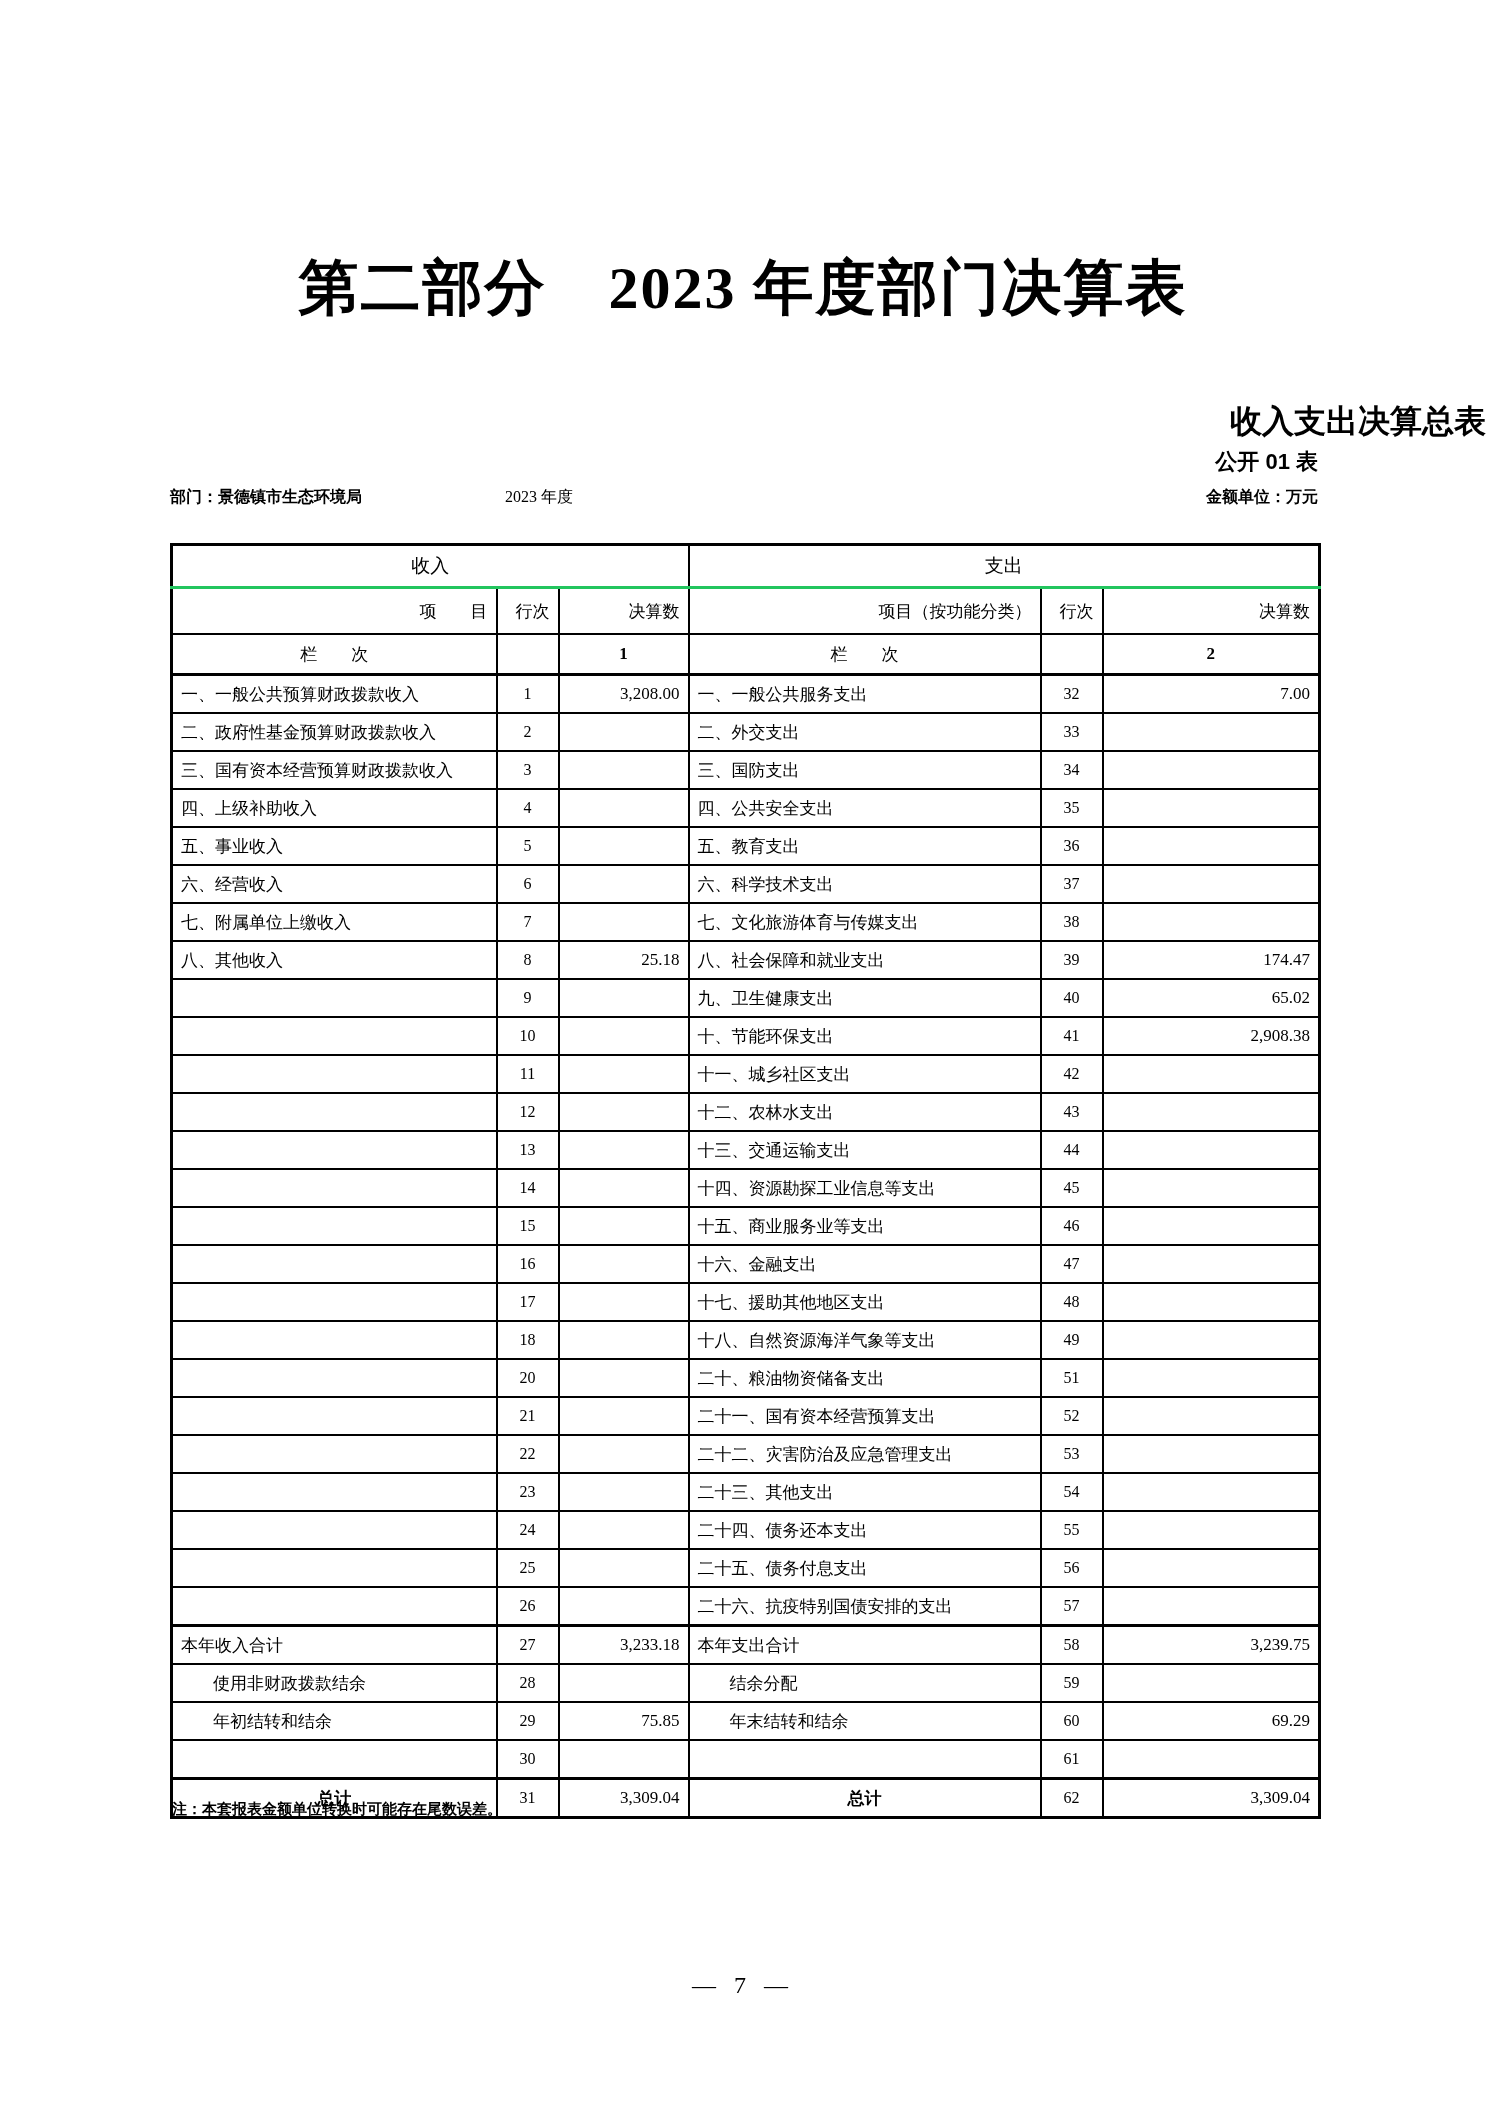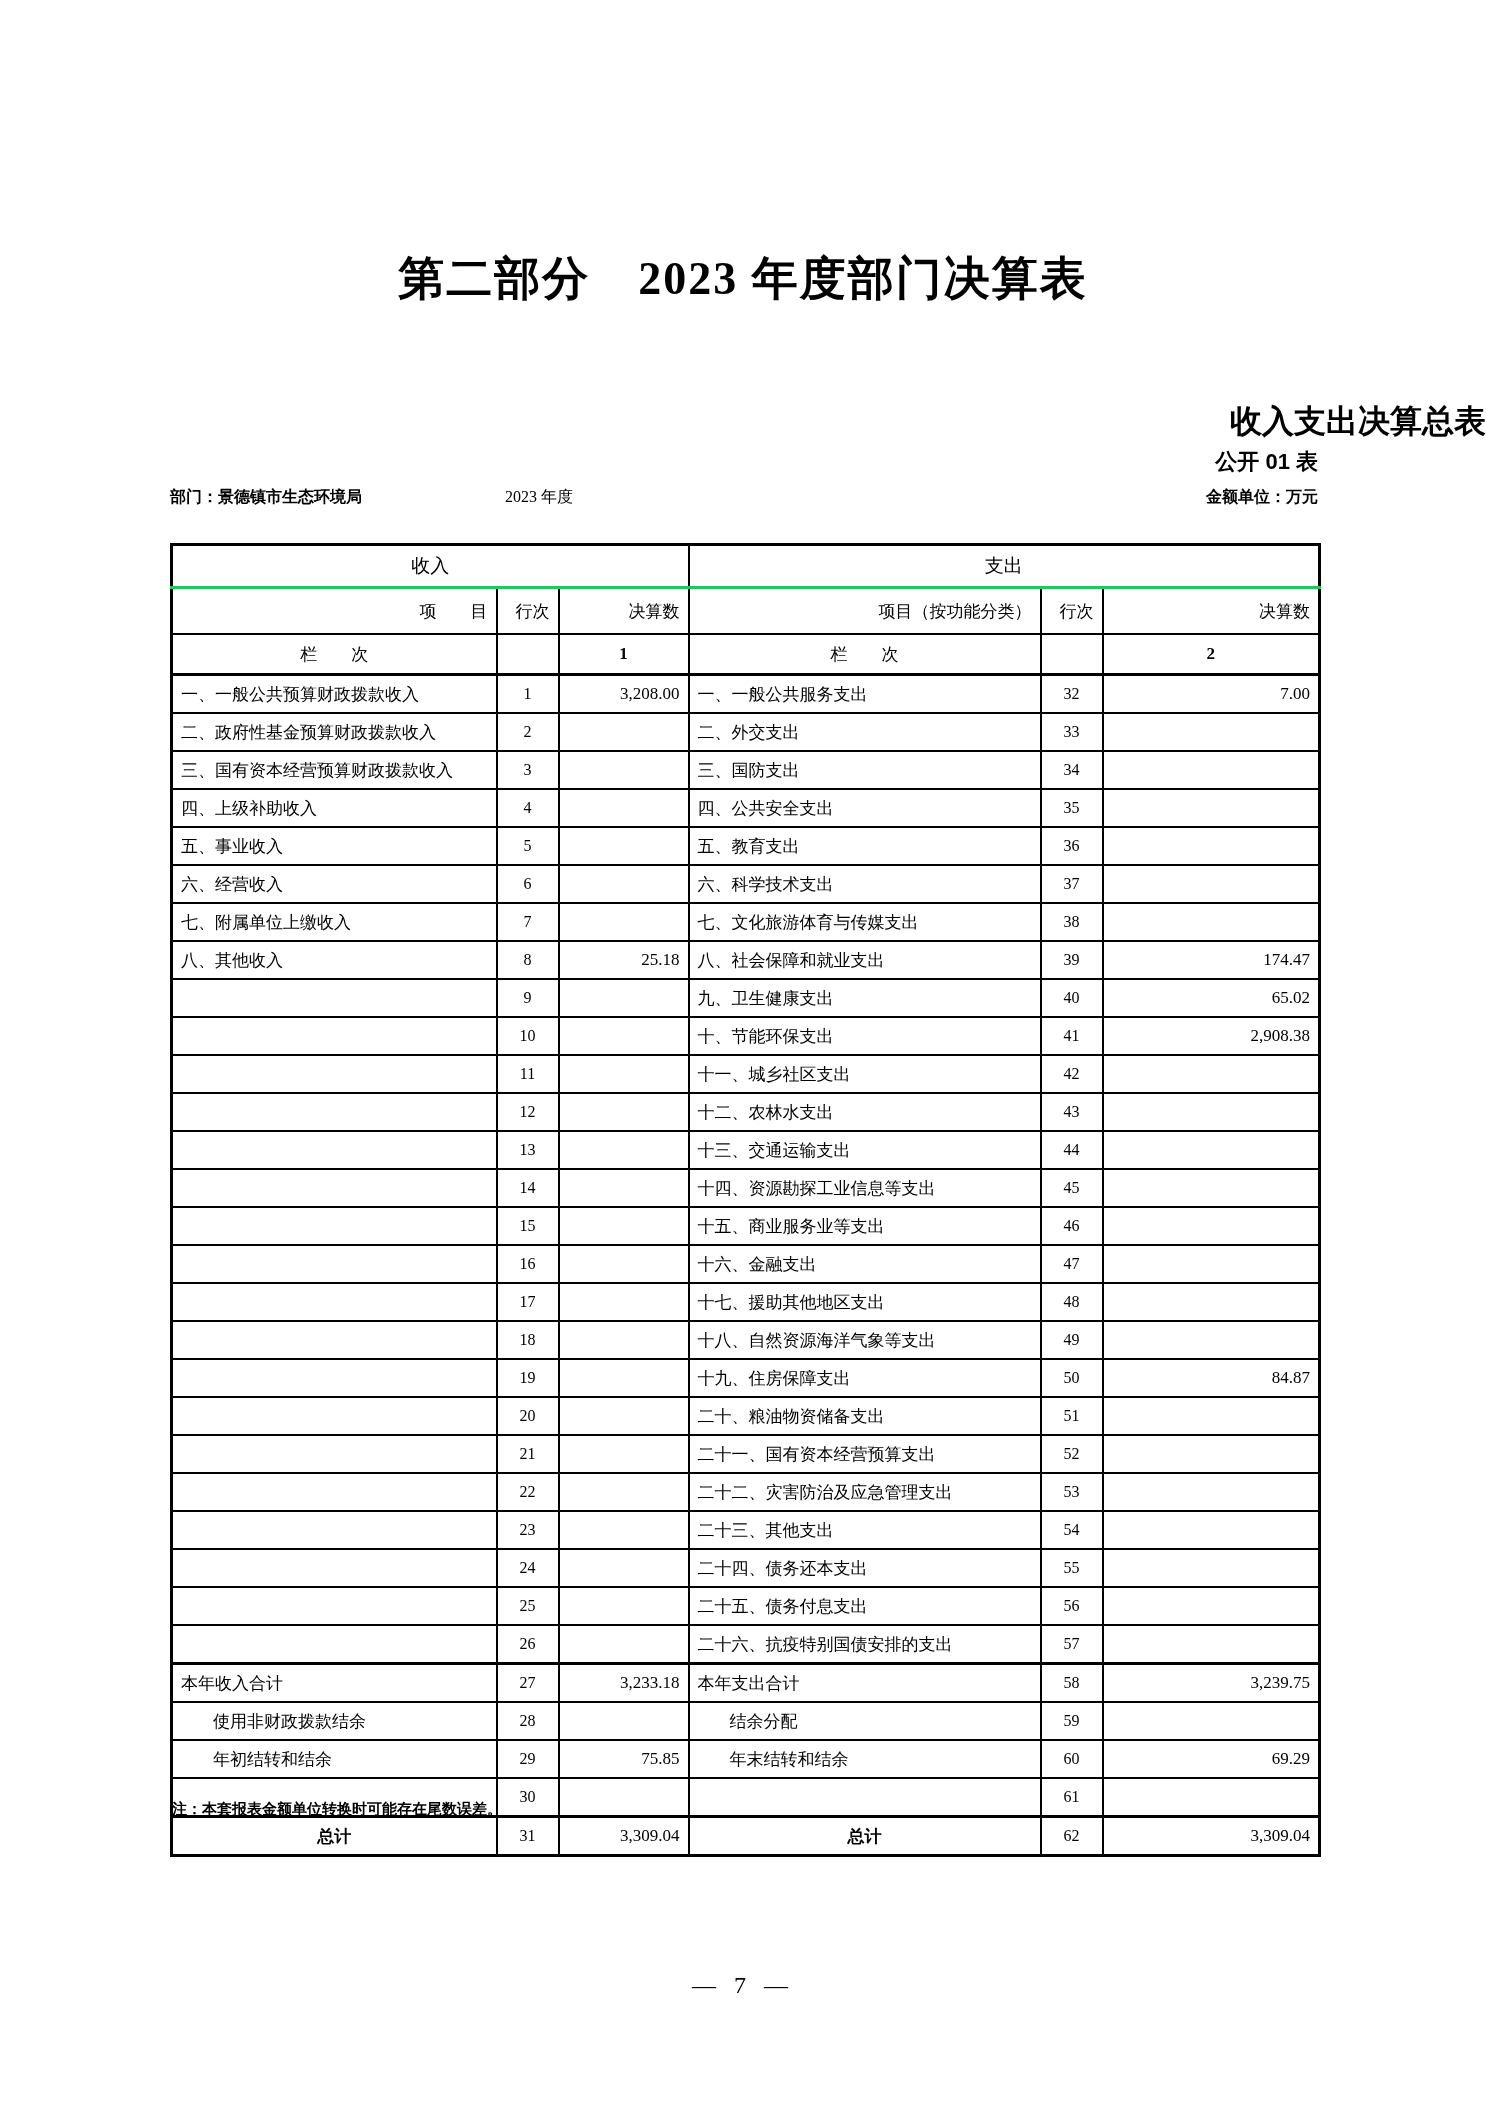--- a/index.html
+++ b/index.html
@@ -9,21 +9,21 @@
     height:2103px;
     background:#ffffff;
     color:#000;
     font-family:"Liberation Serif","DejaVu Serif",serif;
     overflow:hidden;
   }
   .doc-title{
     position:absolute;
     top:248px;left:0;width:100%;
     text-align:center;
-    font-size:46px;
+    font-size:60px;
     font-weight:bold;
     letter-spacing:2px;
     font-family:"Liberation Serif","DejaVu Serif",serif;
   }
   .doc-subtitle{
     position:absolute;
     top:400px;left:0;width:100%;
     text-align:right;
     font-size:32px;
     font-weight:bold;
@@ -286,28 +286,20 @@
         <tr>
           <td class="item"></td>
           <td class="rowno">18</td>
           <td class="num"></td>
           <td class="item">十八、自然资源海洋气象等支出</td>
           <td class="rowno">49</td>
           <td class="numR"></td>
         </tr>
         <tr>
           <td class="item"></td>
-          <td class="rowno">19</td>
-          <td class="num"></td>
-          <td class="item">十九、住房保障支出</td>
-          <td class="rowno">50</td>
-          <td class="numR">84.87</td>
-        </tr>
-        <tr>
-          <td class="item"></td>
           <td class="rowno">20</td>
           <td class="num"></td>
           <td class="item">二十、粮油物资储备支出</td>
           <td class="rowno">51</td>
           <td class="numR"></td>
         </tr>
         <tr>
           <td class="item"></td>
           <td class="rowno">21</td>
           <td class="num"></td>

